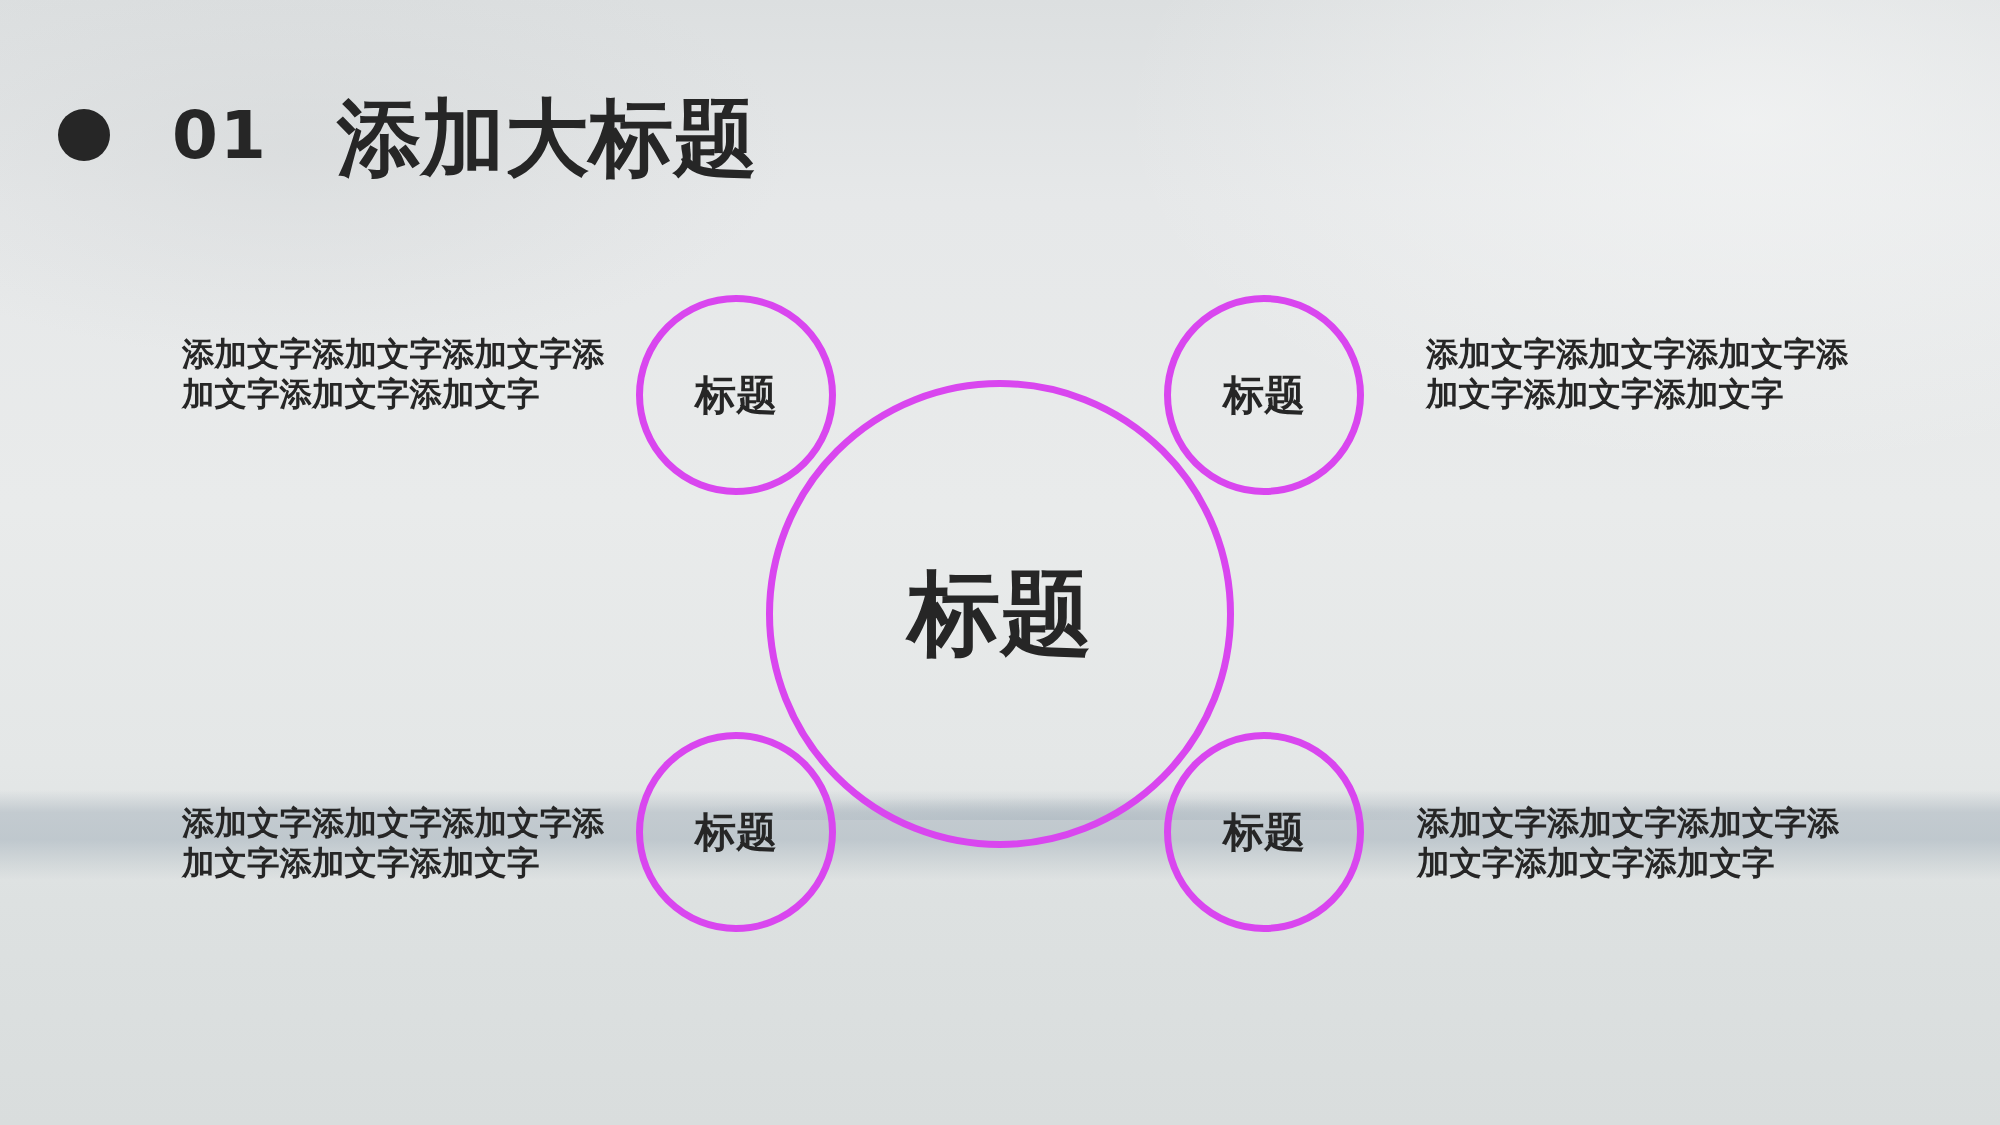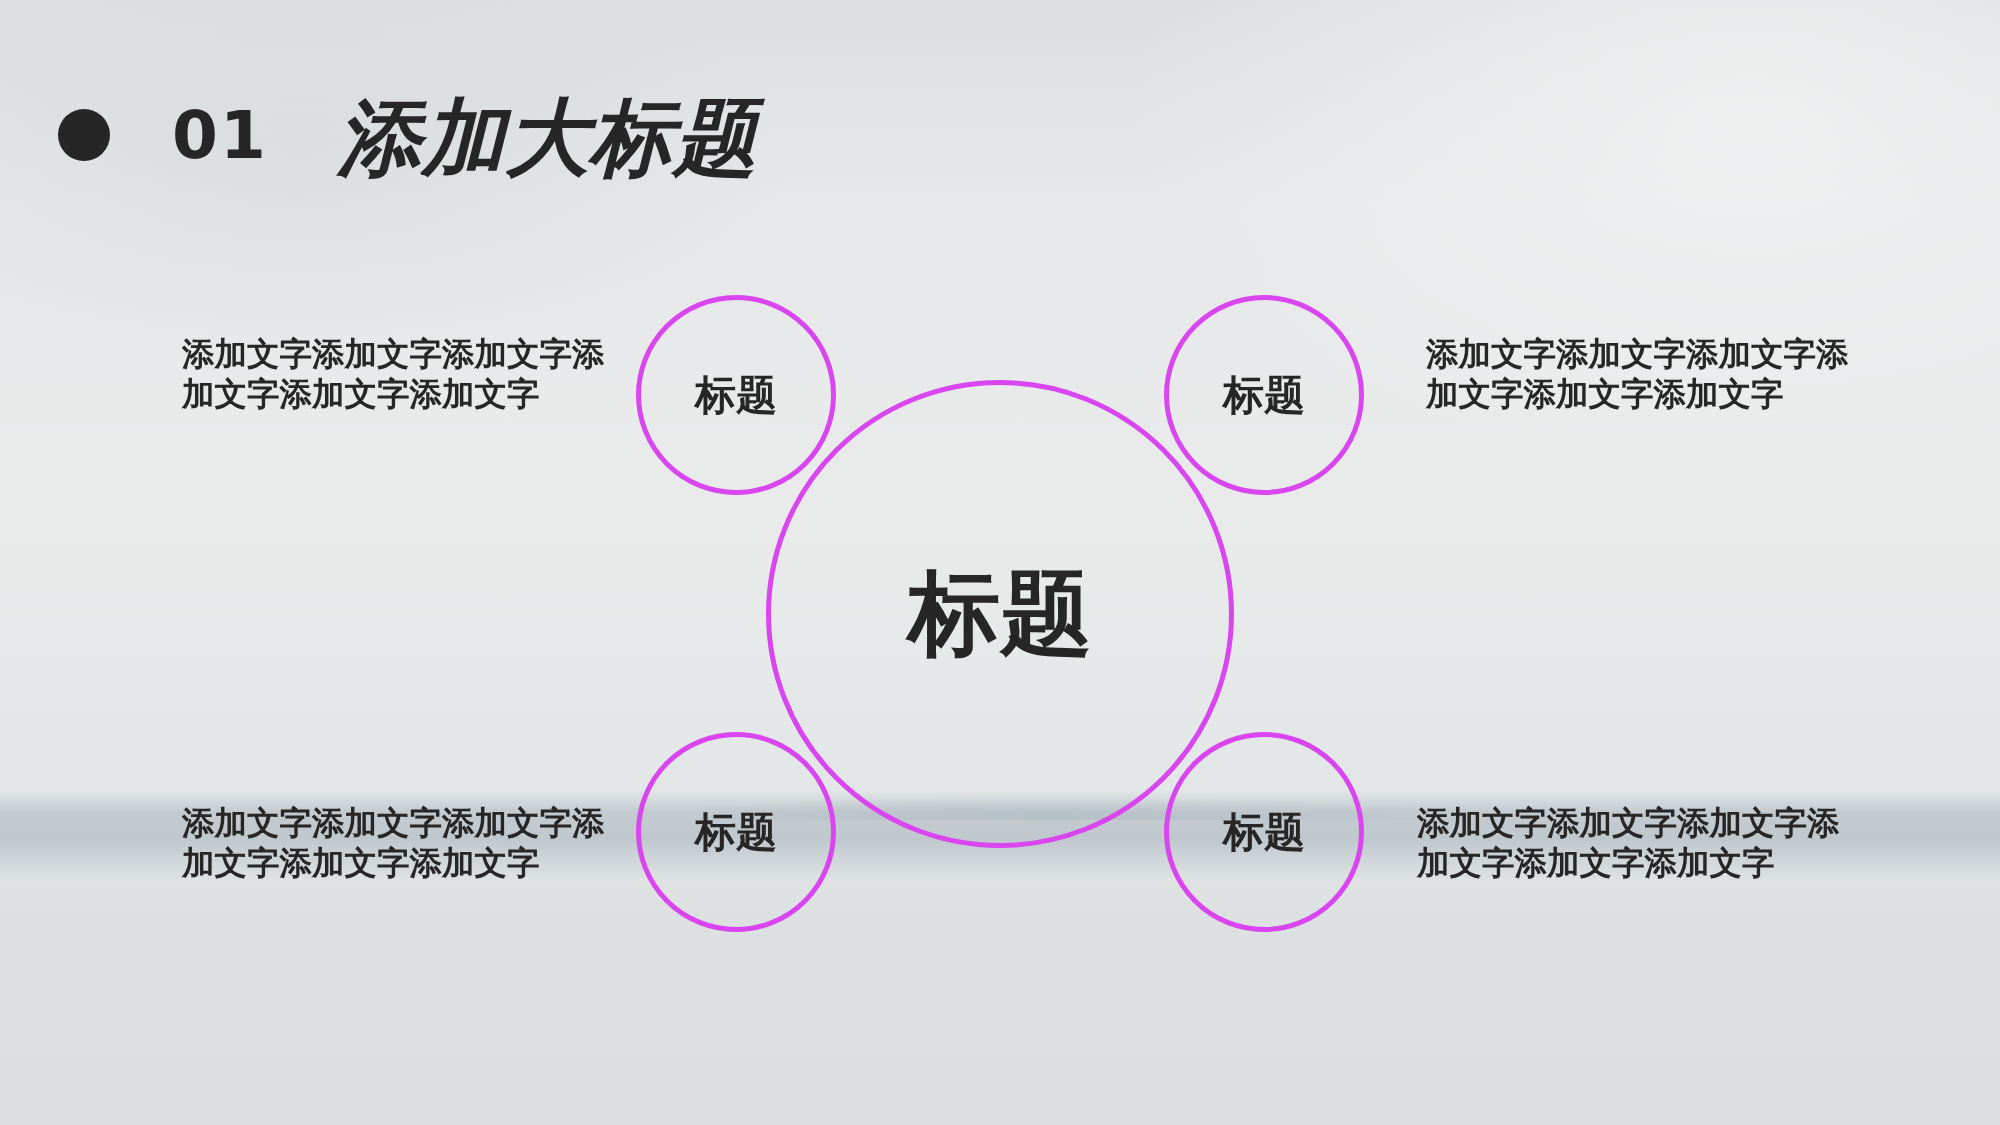--- a/index.html
+++ b/index.html
@@ -25,24 +25,24 @@
     .bullet {
       position: absolute; left: 58px; top: 109px; width: 52px; height: 52px;
       border-radius: 50%; background: #262626;
     }
     .section-num {
       position: absolute; left: 172px; top: 88px;
       font-size: 66px; font-weight: bold; line-height: 96px; letter-spacing: 2px;
     }
     .section-title {
       position: absolute; left: 337px; top: 88px;
-      font-size: 84px; font-weight: bold; line-height: 100px; white-space: nowrap; font-style: italic;
+      font-size: 84px; font-weight: bold; line-height: 100px; white-space: nowrap;
     }
     .circle {
-      position: absolute; border: 5px solid #d946ef; border-radius: 50%;
+      position: absolute; border: 7px solid #d946ef; border-radius: 50%;
       box-sizing: border-box; display: flex; align-items: center; justify-content: center;
       font-weight: bold;
     }
     .circle.small { width: 200px; height: 200px; font-size: 41px; }
     .circle.big { width: 468px; height: 468px; font-size: 92px; }
     .desc {
       position: absolute; width: 440px;
       font-size: 32.5px; font-weight: bold; line-height: 40px;
       word-break: break-all;
       margin-top: 12px;

